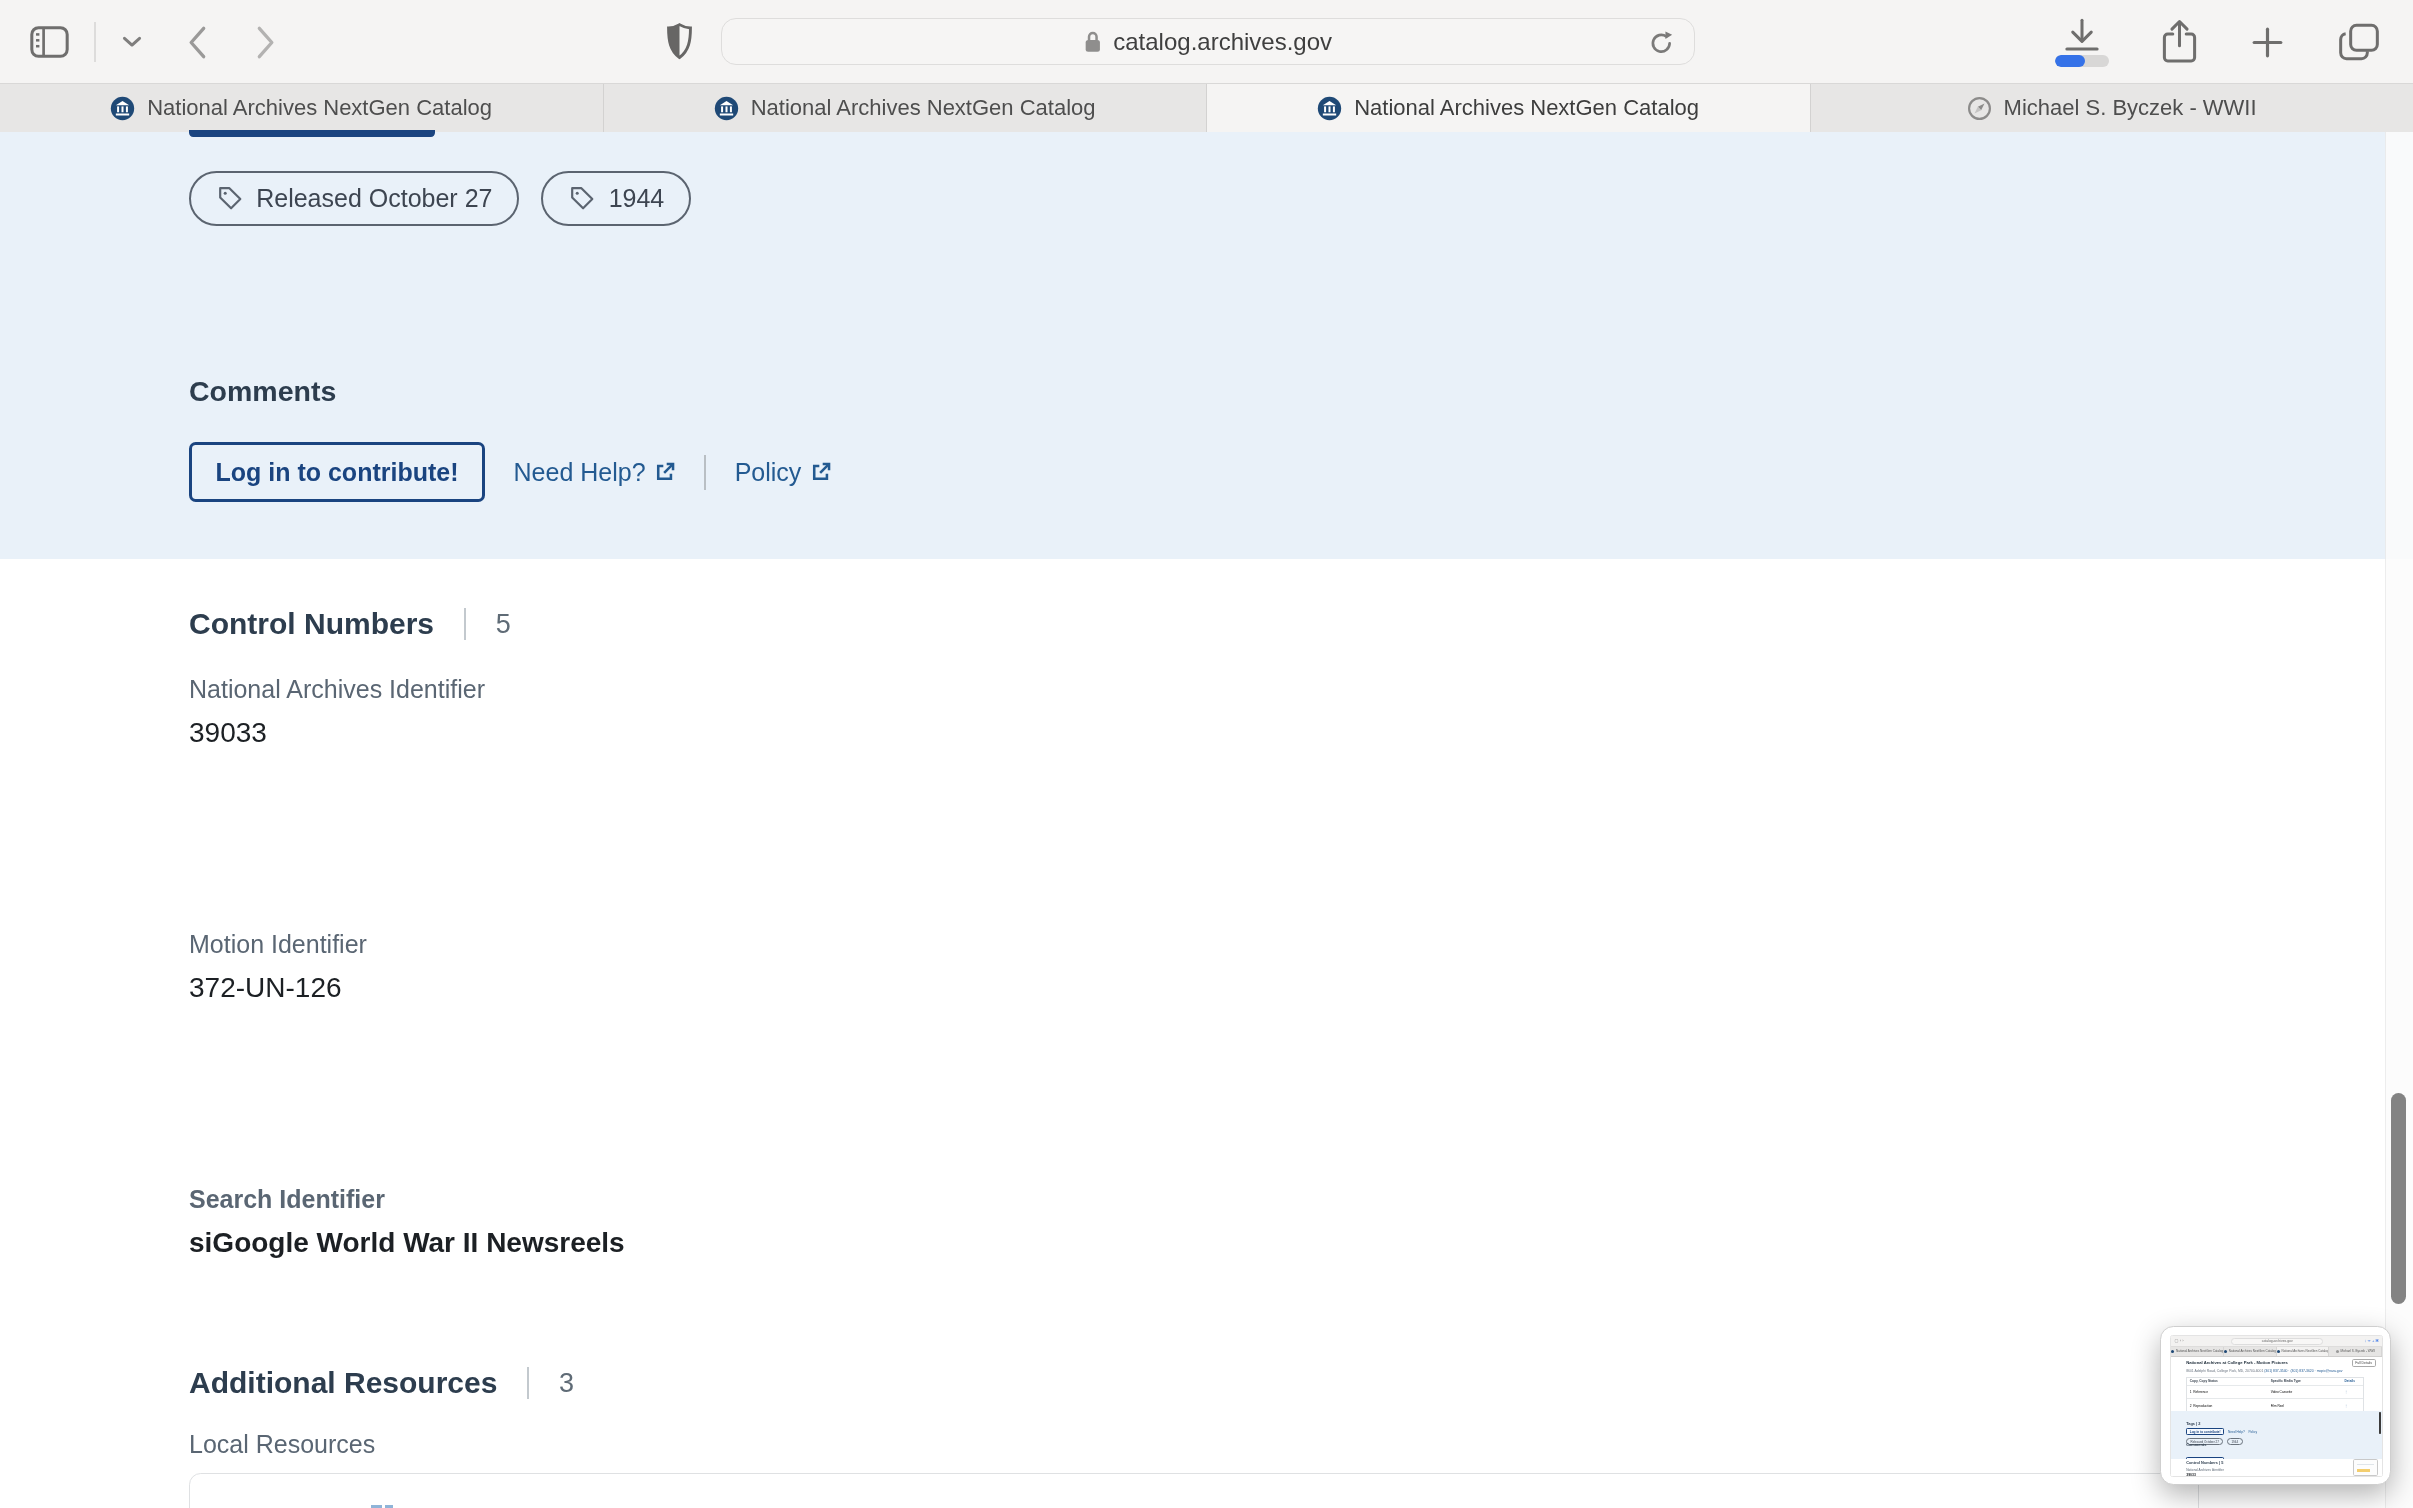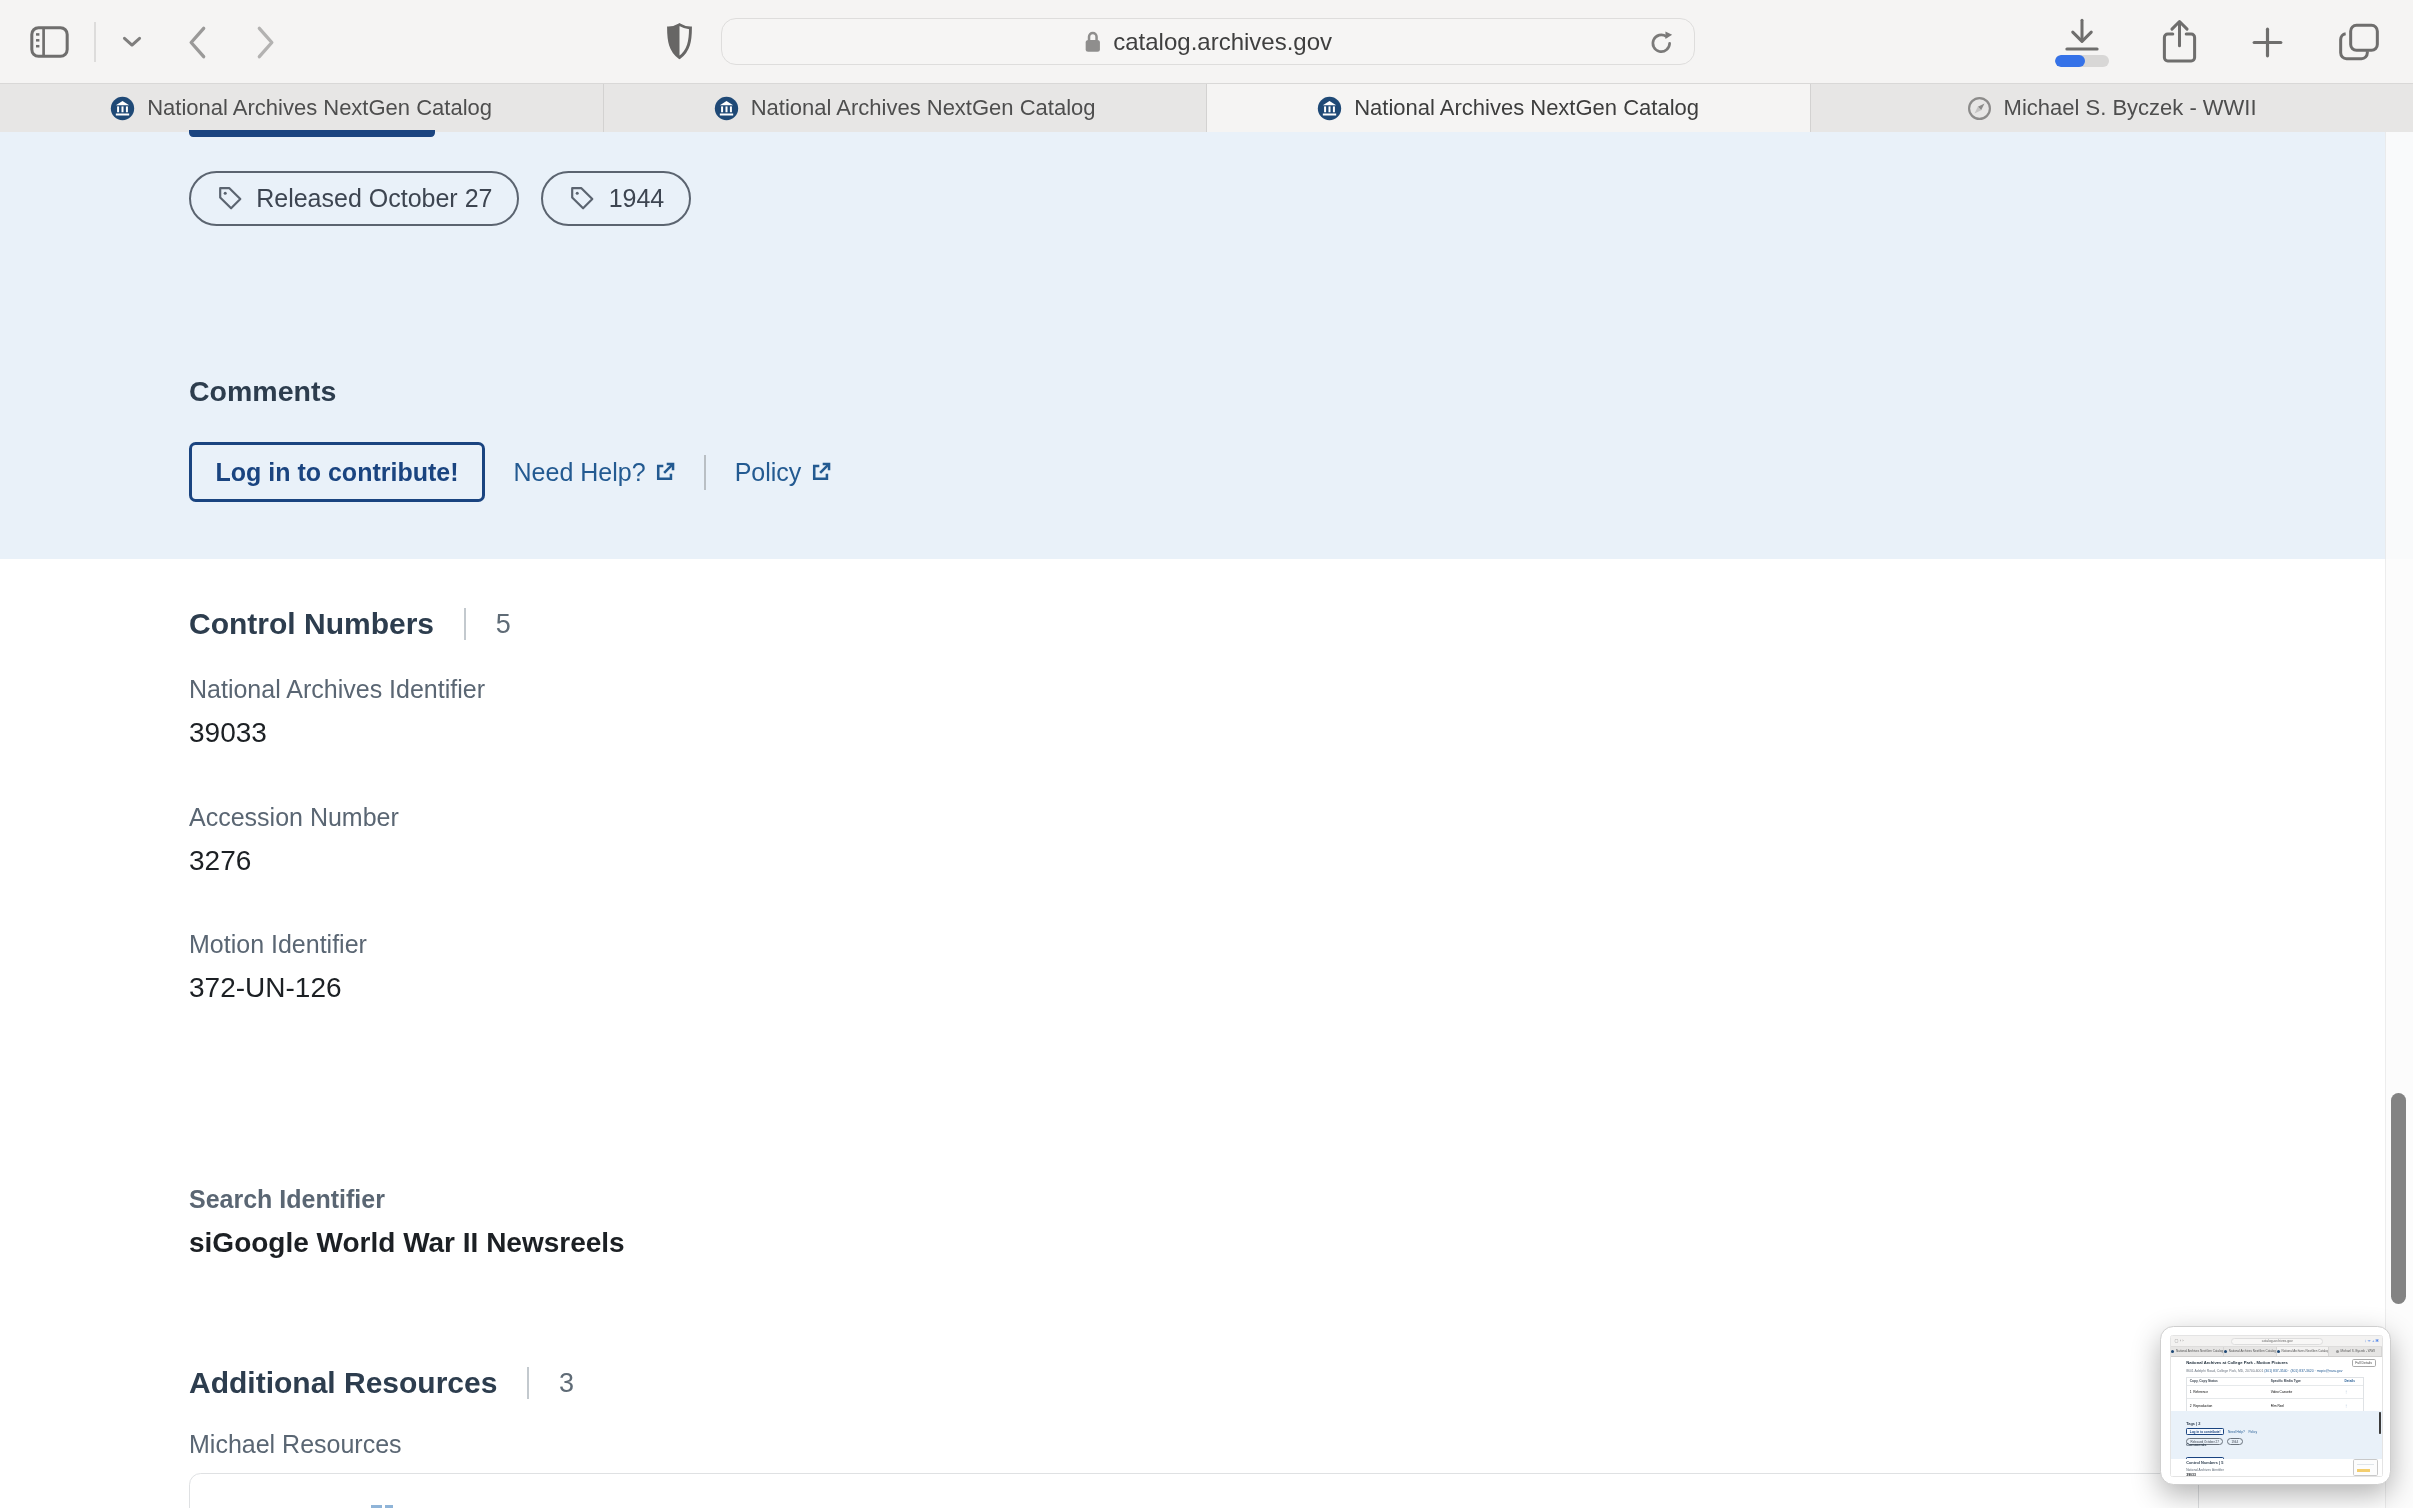--- a/index.html
+++ b/index.html
@@ -292,39 +292,35 @@
   <div class="sec-head" style="top:607px;">
     <span class="sec-title">Control Numbers</span>
     <span class="sec-div"></span>
     <span class="sec-count">5</span>
   </div>
 
   <div class="field" style="top:675px;">
     <div class="f-label">National Archives Identifier</div>
     <div class="f-value">39033</div>
   </div>
-  <div class="field" style="top:803px;">
-    <div class="f-label">Accession Number</div>
-    <div class="f-value">3276</div>
-  </div>
   <div class="field" style="top:930px;">
     <div class="f-label">Motion Identifier</div>
     <div class="f-value">372-UN-126</div>
   </div>
   <div class="field" style="top:1185px;font-weight:bold;">
     <div class="f-label">Search Identifier</div>
     <div class="f-value">siGoogle World War II Newsreels</div>
   </div>
 
   <div class="sec-head" style="top:1366px;">
     <span class="sec-title">Additional Resources</span>
     <span class="sec-div"></span>
     <span class="sec-count">3</span>
   </div>
-  <div class="res-label">Michael Resources</div>
+  <div class="res-label">Local Resources</div>
 
   <div class="res-card">
     <div class="res-dash" style="left:181px; width:11px;"></div>
     <div class="res-dash" style="left:195px; width:8.4px;"></div>
   </div>
 
   <div class="sb-track"></div>
   <div class="sb-thumb"></div>
 
   <div class="preview">

